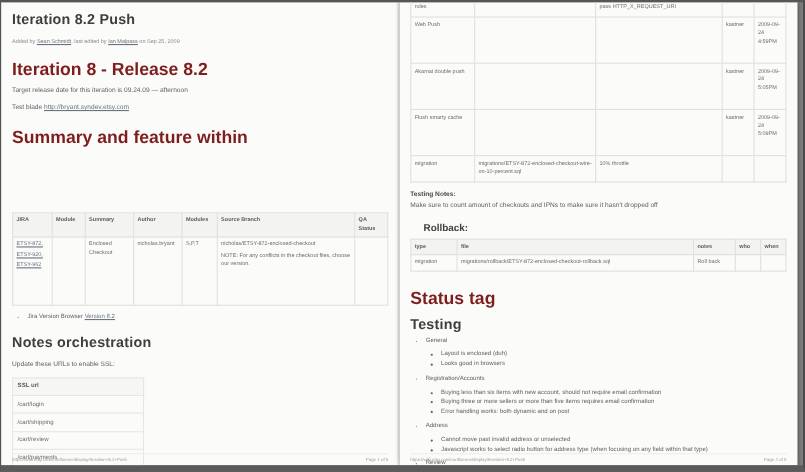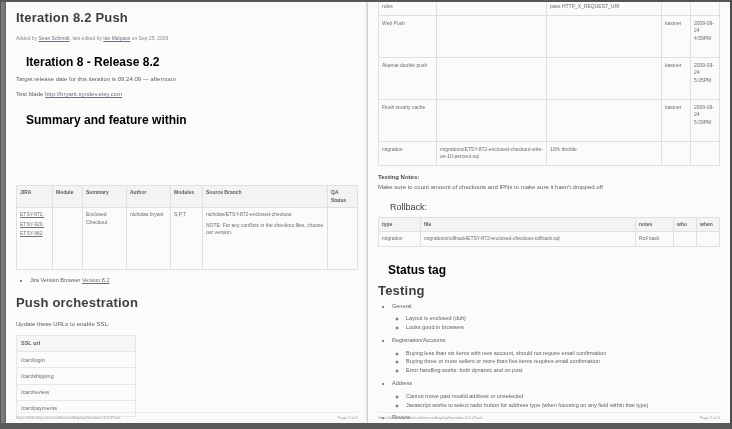--- a/index.html
+++ b/index.html
@@ -13,35 +13,35 @@
   .viewport {
     position:relative;
     width:732px; height:429px;
     background:#7c7c7c;
     border-top:2px solid #565656;
     border-bottom:6px solid #5a5a5a;
     border-left:1px solid #565656;
     border-right:2px solid #4c4c4c;
     overflow:hidden;
   }
-  .pages { display:flex; gap:0; height:317px;justify-content:flex-end; }
+  .pages { display:flex; gap:0; height:317px; }
   .page {
     width:362px; height:421px;
     background:#fbfbfa;
     position:relative;
     color:#4c4c4c;
     overflow:hidden;
     box-shadow:0 0 3px rgba(0,0,0,0.45);
   }
   .page-inner { padding:8px 10px 14px 10px; height:100%; overflow:hidden; }
   .page2 .page-inner { padding-top:0; }
 
   .h-xl { font-size:13px; font-weight:bold; color:#3e3e3e; margin:0 0 10px 0; letter-spacing:0.2px; }
-  .h-lg { font-size:12px; font-weight:bold; color:#000000; margin:14px 0 6px 10px; }
-  .h-md { font-size:9px;  font-weight:normal; color:#3e3e3e; margin:10px 0 5px 0;padding-left:12px; }
+  .h-lg { font-size:16px; font-weight:bold; color:#7f1d1d; margin:14px 0 6px 0; }
+  .h-md { font-size:9px;  font-weight:bold; color:#3e3e3e; margin:10px 0 5px 0;padding-left:12px; }
   .byline { font-size:5px; color:#8a8a8a; margin:0 0 12px 0; }
   .body-txt { font-size:6px; color:#5f5f5f; margin:0 0 6px 0; line-height:1.5; }
   .tiny-bold { font-size:6px; font-weight:bold; color:#4a4a4a; margin:8px 0 3px 0; }
   a.lnk { color:#6b7380; text-decoration:underline; cursor:pointer; }
 
   table { border-collapse:collapse; width:100%; }
   th, td {
     border:1px solid #e0e0df;
     font-size:5px; color:#6c6c6c;
     padding:3px 3px; text-align:left; vertical-align:top;
@@ -141,21 +141,21 @@
             </tr>
           </tbody>
         </table>
 
         <ul class="tight">
           <li>
             <span>Jira Version Browser </span><a class="lnk">Version 8.2</a>
           </li>
         </ul>
 
-        <div class="h-xl" style="margin-top:10px;">Push orchestration</div>
+        <div class="h-xl" style="margin-top:10px;">Notes orchestration</div>
         <p class="body-txt">Update these URLs to enable SSL:</p>
 
         <table class="ssl-table">
           <thead>
             <tr>
               <th>SSL url</th>
             </tr>
           </thead>
           <tbody>
             <tr>

